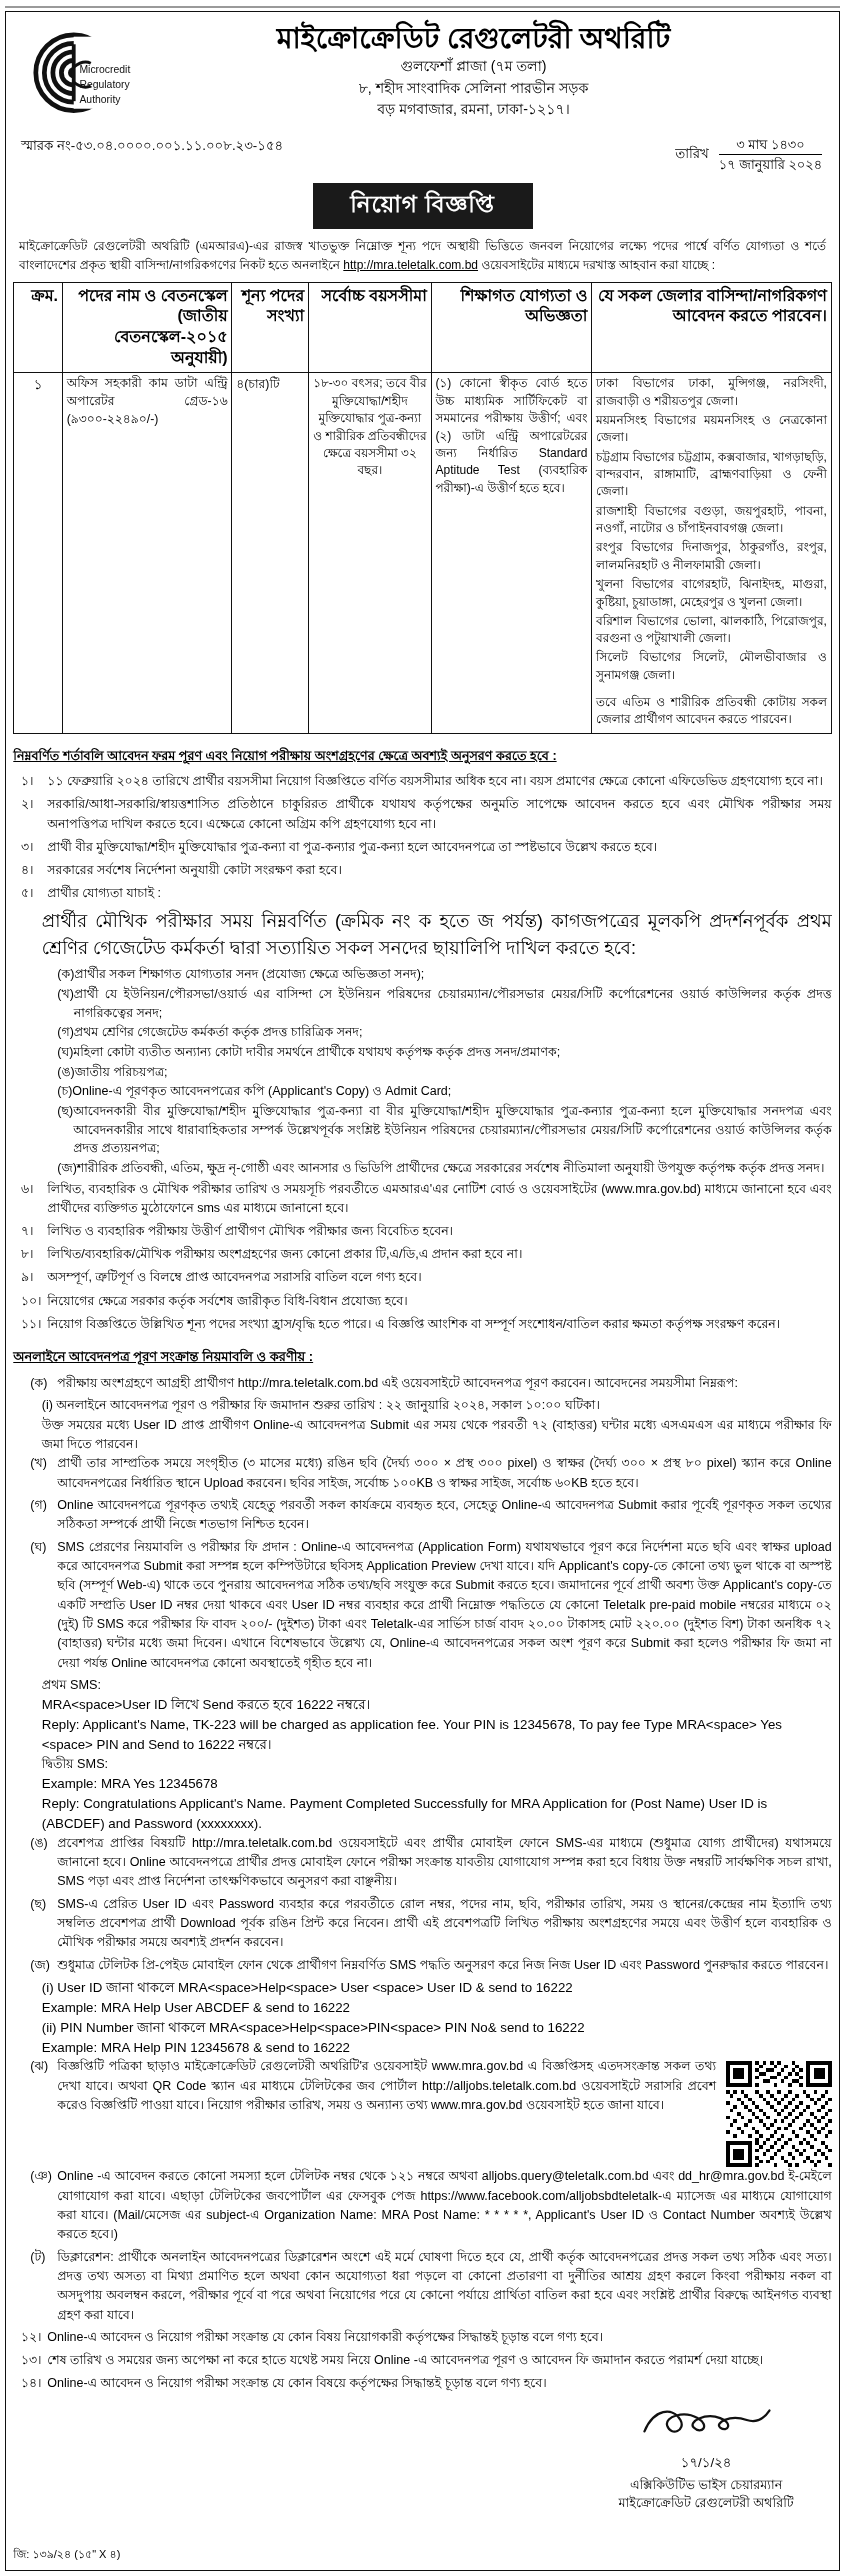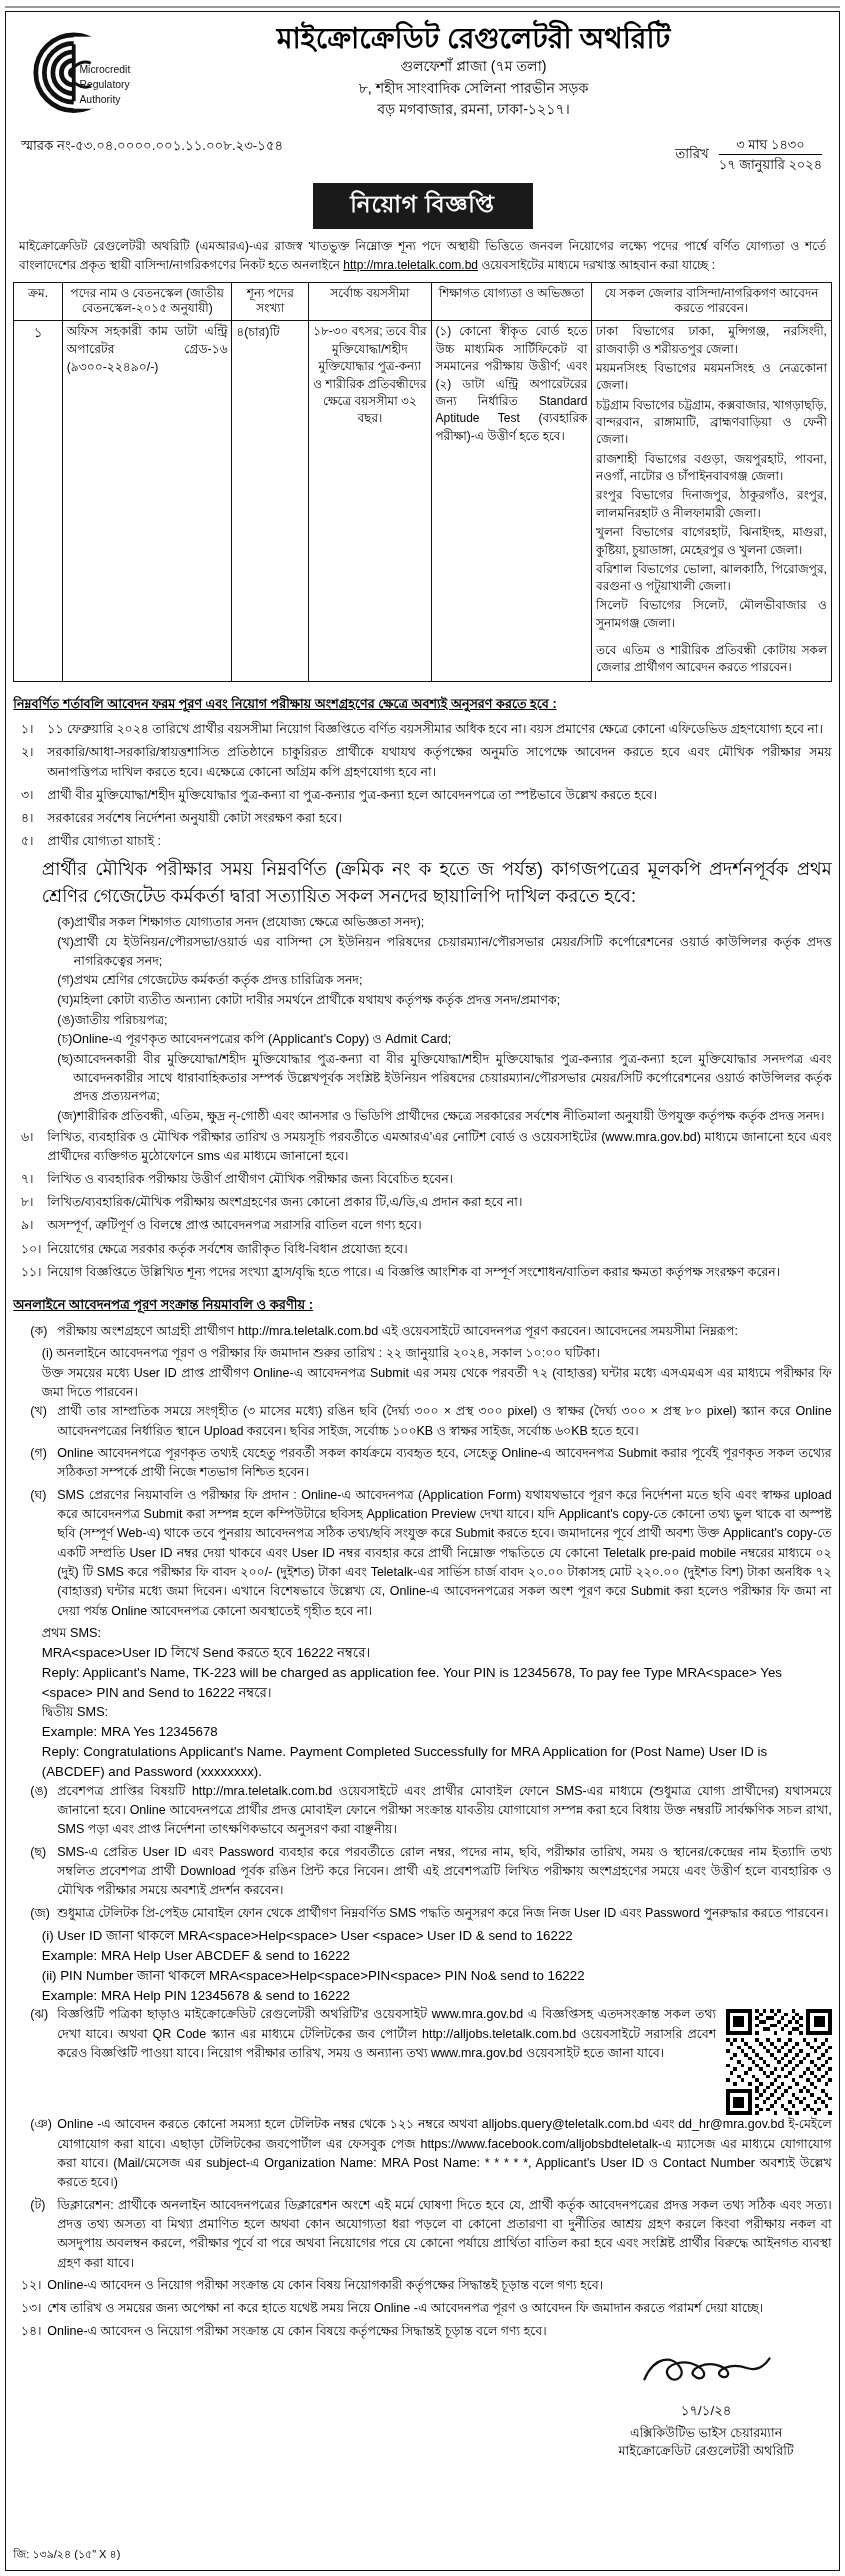--- a/index.html
+++ b/index.html
@@ -64,21 +64,21 @@
   .intro .u{text-decoration:underline;font-family:"Liberation Sans",sans-serif;}
 
   
   table.jobs{
     width:100%;border-collapse:collapse;margin-top:7.6px;
     font-size:11.8px;
   }
   table.jobs th,table.jobs td{
     border:1.3px solid #111;padding:2.8px 3.8px;vertical-align:top;
   }
-  table.jobs th{font-weight:normal;text-align:center;line-height:1.3;font-size:12px;}
+  table.jobs th{font-weight:bold;text-align:right;line-height:1.3;font-size:16px;}
   .c-sl{width:40px;text-align:center;}
   .c-post{width:161px;}
   .c-vac{width:68px;text-align:center;}
   .c-age{width:114px;text-align:center;}
   .c-edu{width:152px;}
   .c-dist{width:auto;}
   td.sl{text-align:center;font-size:13.3px;padding-top:5.7px;}
   td.post{text-align:justify;line-height:1.45;font-size:12.3px;}
   td.vac{text-align:left;font-size:12.3px;padding-top:5.7px;}
   td.age{text-align:center;line-height:1.45;font-size:12px;}

